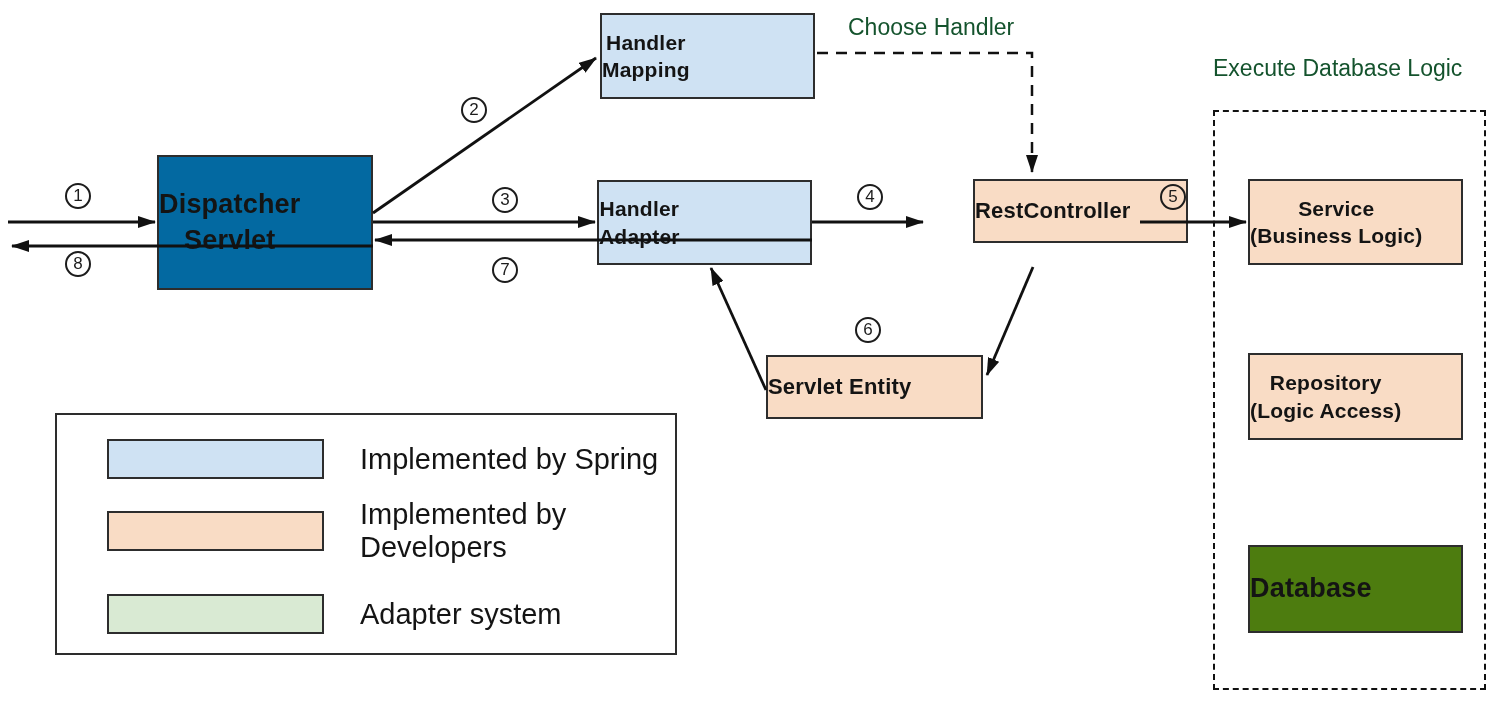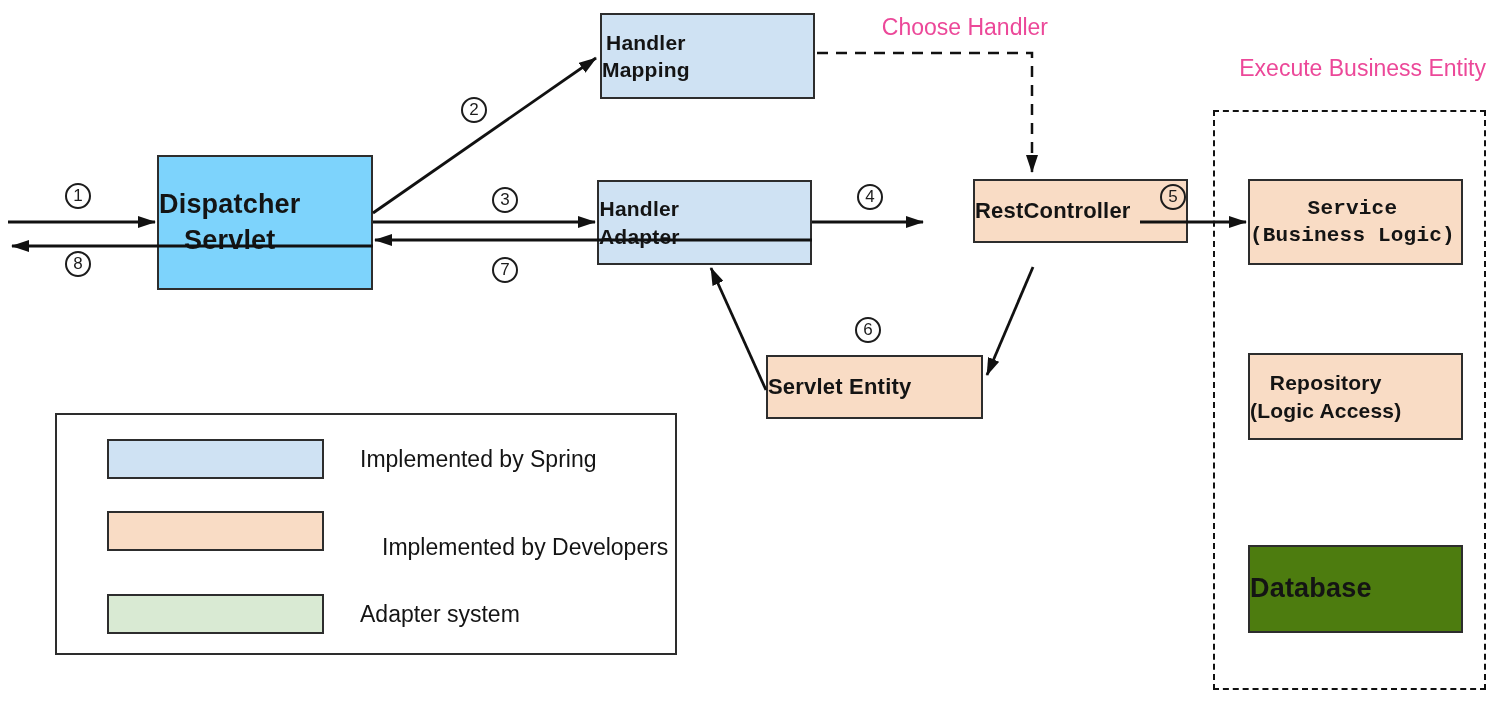--- a/index.html
+++ b/index.html
@@ -24,22 +24,22 @@
 
   
   .dashed-group {
     position: absolute; box-sizing: border-box;
     left: 1213px; top: 110px; width: 273px; height: 580px;
     border: 2px dashed #111111; background: transparent;
   }
 
   
   .annotation {
-    position: absolute; color: #ec4899; font-size: 23px;
-    text-align: right;
+    position: absolute; color: #14532d; font-size: 23px;
+    text-align: left;
   }
 
   
   .step-badge {
     position: absolute; box-sizing: border-box;
     width: 26px; height: 26px; border: 2px solid #1c1c1c; border-radius: 50%;
     display: flex; align-items: center; justify-content: center;
     font-size: 17px; color: #1c1c1c; background: transparent;
   }
 
@@ -49,39 +49,39 @@
     left: 55px; top: 413px; width: 622px; height: 242px;
     border: 2px solid #2d2d2d; background: #ffffff;
   }
   .legend-swatch {
     position: absolute; box-sizing: border-box;
     left: 50px; width: 217px; height: 40px; border: 2px solid #2d2d2d;
   }
   .legend-label {
     position: absolute; left: 303px; height: 40px;
     display: flex; align-items: center;
-    font-size: 23px; color: #141414;
+    font-size: 29px; color: #141414;
   }
 
   
   #connectors { position: absolute; left: 0; top: 0; pointer-events: none; }
   .arrow-line { stroke: #111111; stroke-width: 2.8; fill: none; }
   .arrow-dashed { stroke: #111111; stroke-width: 2.5; fill: none; stroke-dasharray: 11 8; }
 </style>
 </head>
 <body>
 
 <div id="canvas">
 
   <div class="dashed-group"></div>
 
   <div class="annotation" style="left:848px; top:14px; width:200px;">Choose Handler</div>
-  <div class="annotation" style="left:1213px; top:55px; width:273px;">Execute Business Entity</div>
+  <div class="annotation" style="left:1213px; top:55px; width:273px;">Execute Database Logic</div>
 
-  <div class="node" style="left: 157px; top: 155px; width: 216px; height: 135px; background-color: #7dd3fc;">
+  <div class="node" style="left: 157px; top: 155px; width: 216px; height: 135px; background-color: #0369a1;">
     <span class="node-label fs-lg">Dispatcher
 Servlet</span>
   </div>
 
   <div class="node" style="left: 600px; top: 13px; width: 215px; height: 86px; background-color: rgb(207, 226, 243);">
     <span class="node-label fs-sm">Handler
 Mapping</span>
   </div>
 
   <div class="node" style="left: 597px; top: 180px; width: 215px; height: 85px; background-color: rgb(207, 226, 243);">
@@ -90,21 +90,21 @@
   </div>
 
   <div class="node" style="left: 925px; top: 179px; width: 215px; height: 64px; background-color: rgb(249, 220, 197); margin-left: 48px;">
     <span class="node-label fs-md">RestController</span>
   </div>
 
   <div class="node" style="left: 766px; top: 355px; width: 217px; height: 64px; background-color: rgb(249, 220, 197);">
     <span class="node-label fs-md">Servlet Entity</span>
   </div>
 
-  <div class="node" style="left: 1248px; top: 179px; width: 215px; height: 86px; background-color: rgb(249, 220, 197); font-family: Liberation Mono, monospace;">
+  <div class="node" style="left: 1248px; top: 179px; width: 215px; height: 86px; background-color: rgb(249, 220, 197);">
     <span class="node-label fs-sm">Service
 (Business Logic)</span>
   </div>
 
   <div class="node" style="left: 1248px; top: 353px; width: 215px; height: 87px; background-color: rgb(249, 220, 197);">
     <span class="node-label fs-sm">Repository
 (Logic Access)</span>
   </div>
 
   <div class="node" style="left: 1248px; top: 545px; width: 215px; height: 88px; background-color: #4d7c0f;">
@@ -146,19 +146,19 @@
   <div class="step-badge" style="left:1160px; top:184px;">5</div>
   <div class="step-badge" style="left:855px;  top:317px;">6</div>
   <div class="step-badge" style="left:492px;  top:257px;">7</div>
   <div class="step-badge" style="left:65px;   top:251px;">8</div>
 
   <div class="legend">
     <div class="legend-swatch" style="top: 24px; background-color: rgb(207, 226, 243);"></div>
     <div class="legend-label" style="top:24px;">Implemented by Spring</div>
 
     <div class="legend-swatch" style="top: 96px; background-color: rgb(249, 220, 197);"></div>
-    <div class="legend-label" style="top:112px;margin-left:22px;">Implemented by Developers</div>
+    <div class="legend-label" style="top:96px;">Implemented by Developers</div>
 
     <div class="legend-swatch" style="top: 179px; background-color: rgb(217, 234, 211);"></div>
     <div class="legend-label" style="top:179px;">Adapter system</div>
   </div>
 
 </div>
 
 </body></html>

